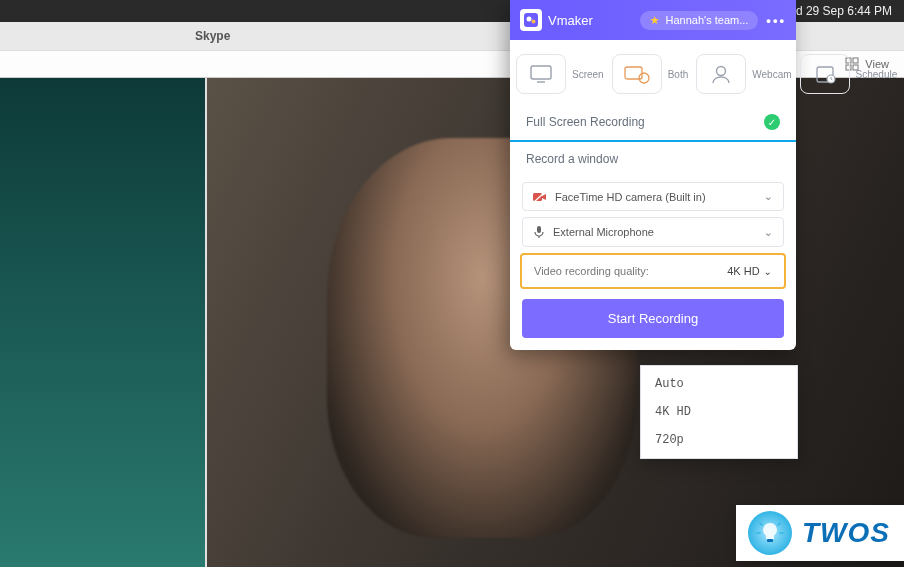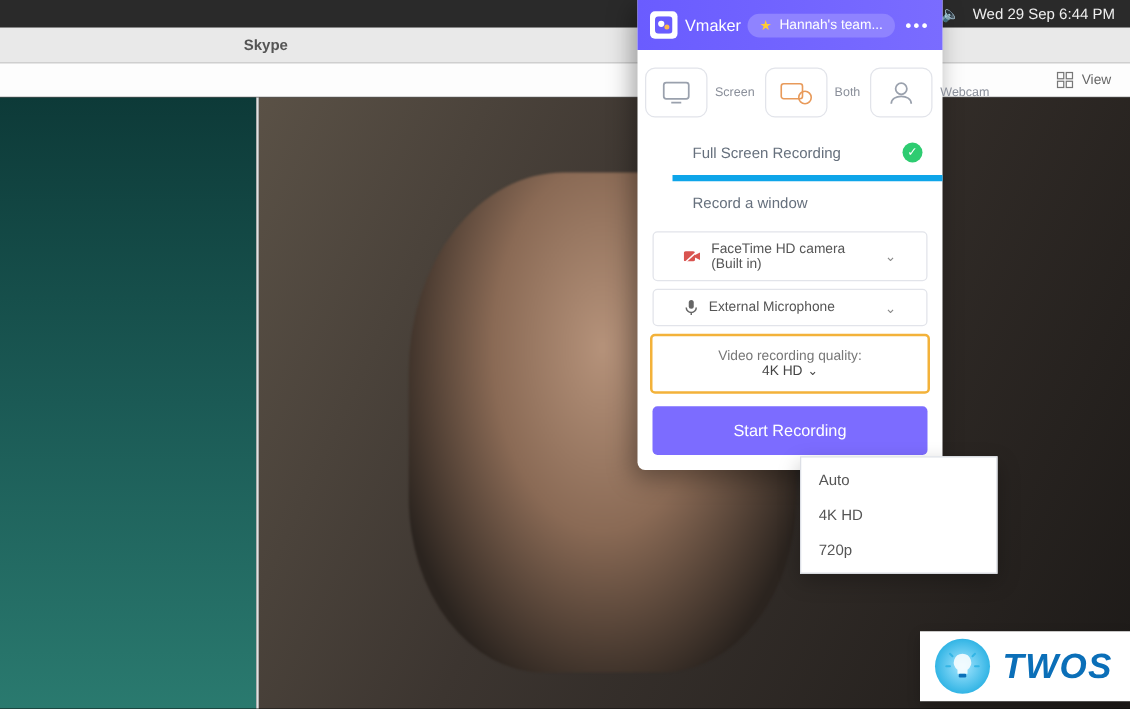--- a/index.html
+++ b/index.html
@@ -16,47 +16,47 @@
 .skype-toolbar { height:28px; background:#fdfdfd; border-top:1px solid #ddd; border-bottom:1px solid #ccc; display:flex; align-items:center; justify-content:flex-end; padding-right:15px; gap:6px; color:#666; font-size:11px; }
 .skype-toolbar .grid-icon { width:14px; height:14px; display:inline-block; }
 
 
 .call-area { position:absolute; top:78px; left:0; right:0; bottom:0; background:#000; display:flex; }
 .call-area .pane1 { width:205px; background:linear-gradient(180deg,#0d3a38,#1b5a55 50%,#2a7a6f); }
 .call-area .pane2 { flex:1; background:linear-gradient(115deg,#5a5146 0%,#3c3530 40%,#1d1a18 100%); border-left:2px solid #e0e0e0; position:relative; }
 .call-area .pane2 .face { position:absolute; left:120px; top:60px; width:310px; height:400px; background:radial-gradient(ellipse at 50% 35%,#b5927a 0%,#8a6a55 40%,#2b241f 80%); border-radius:40% 40% 35% 35%; filter:blur(1px); }
 
 
-.vmaker { position:absolute; top:0; left:510px; width:244px; z-index:10; background:#fff; border-radius:0 0 6px 6px; box-shadow:-4px 6px 20px rgba(0,0,0,0.35); }
+.vmaker { position:absolute; top:0; left:510px; width:286px; z-index:10; background:#fff; border-radius:0 0 6px 6px; box-shadow:-4px 6px 20px rgba(0,0,0,0.35); }
 .vmaker-header { height:40px; background:linear-gradient(90deg,#6a5cff,#7a6cff); display:flex; align-items:center; padding:0 10px; color:#fff; font-size:13px; justify-content:space-between; }
 .vmaker-header .left { display:flex; align-items:center; gap:6px; }
 .vmaker-header .logo { width:22px; height:22px; background:#fff; border-radius:4px; display:flex; align-items:center; justify-content:center; }
 .team-pill { background:#8f83ff; border-radius:14px; padding:3px 10px; display:flex; align-items:center; gap:6px; font-size:11px; }
 .team-pill .star { color:#ffcc33; }
 .dots { color:#fff; letter-spacing:2px; font-weight:bold; cursor:pointer; }
 
 .mode-row { display:flex; justify-content:space-around; padding:14px 6px 10px; gap:8px; }
 .mode { flex:1; display:flex; flex-direction:row; align-items:center; gap:6px; font-size:10px; color:#8a8f9a; cursor:pointer; }
 .mode .box { width:50px; height:40px; border:1px solid #e2e4ea; border-radius:8px; display:flex; align-items:center; justify-content:center; }
 
-.opt-row { padding:10px 16px; font-size:12px; color:#66707d; display:flex; align-items:center; justify-content:space-between; cursor:pointer;margin-left:28px; }
-.opt-row + .opt-row { border-top:5px solid #0ea5e9; }
+.opt-row { padding:10px 16px; font-size:12px; color:#66707d; display:flex; align-items:center; justify-content:space-between; cursor:pointer; }
+.opt-row + .opt-row { border-top:2px solid #0ea5e9; }
 .check-green { width:16px; height:16px; border-radius:50%; background:#2ecc71; display:flex; align-items:center; justify-content:center; color:#fff; font-size:10px; }
 
-.select-row { margin:6px 12px; border:1px solid #e2e4ea; border-radius:4px; padding:7px 24px; font-size:11px; color:#555; display:flex; align-items:center; gap:8px; cursor:pointer; }
+.select-row { margin:6px 12px; border:1px solid #e2e4ea; border-radius:4px; padding:7px 10px; font-size:11px; color:#555; display:flex; align-items:center; gap:8px; cursor:pointer; }
 .select-row .chev { margin-left:auto; color:#888; }
 
-.quality-box { margin:6px 10px 10px; border:2px solid #f3b23a; border-radius:4px; padding:10px 12px; font-size:11px; color:#777; display:flex; align-items:center; justify-content:space-between;flex-direction:column; }
+.quality-box { margin:6px 10px 10px; border:2px solid #f3b23a; border-radius:4px; padding:10px 12px; font-size:11px; color:#777; display:flex; align-items:center; justify-content:space-between; }
 .quality-box .val { color:#444; display:flex; align-items:center; gap:4px; }
 
 .start-btn { margin:0 12px 12px; background:#7c6cff; color:#fff; text-align:center; padding:12px 0; border-radius:4px; font-size:13px; cursor:pointer; }
 
 
 .quality-dd { position:absolute; top:365px; left:640px; width:158px; background:#fff; border:1px solid #dcdfe6; box-shadow:0 6px 16px rgba(0,0,0,0.25); z-index:20; padding:4px 0; }
-.quality-dd .item { padding:7px 14px; font-size:12px; color:#555; cursor:pointer; }
+.quality-dd .item { padding:7px 14px; font-size:12px; color:#555; cursor:pointer;font-family:Liberation Mono, monospace; }
 
 
 .twos-badge { position:absolute; right:0; bottom:6px; z-index:30; background:#fff; padding:6px 14px 6px 12px; display:flex; align-items:center; gap:10px; box-shadow:0 4px 10px rgba(0,0,0,0.2); }
 .twos-badge .bulb { width:44px; height:44px; border-radius:50%; background:radial-gradient(circle,#a6e6ff 0%,#33b5e5 70%); display:flex; align-items:center; justify-content:center; position:relative; }
 .twos-badge .txt { font-size:28px; font-weight:700; font-style:italic; color:#0b6fb8; letter-spacing:1px; }
 
 
 svg { display:block; }
 </style>
 </head>
@@ -144,20 +144,30 @@
     </div>
     <div class="mode">
       <div class="box">
           <svg width="22" height="22">
             <circle cx="11" cy="8" r="4.5" fill="none" stroke="#9aa1ad" stroke-width="1.4"></circle>
             <path d="M3 20c0-4 4-6 8-6s8 2 8 6" fill="none" stroke="#9aa1ad" stroke-width="1.4"></path>
           </svg>
         </div>
       <span>Webcam</span>
     </div>
+    <div class="mode">
+      <div class="box">
+          <svg width="22" height="22">
+            <rect x="3" y="4" width="16" height="15" rx="2" fill="none" stroke="#9aa1ad" stroke-width="1.3"></rect>
+            <circle cx="17" cy="16" r="4" fill="#fff" stroke="#9aa1ad" stroke-width="1.2"></circle>
+            <path d="M17 14v2l1.5 1" stroke="#9aa1ad" stroke-width="1" fill="none"></path>
+          </svg>
+        </div>
+      <span>Schedule</span>
+    </div>
   </div>
 
   <div class="opt-row">
     <span>Full Screen Recording</span>
     <span class="check-green">✓</span>
   </div>
   <div class="opt-row">
     <span>Record a window</span>
   </div>
 

